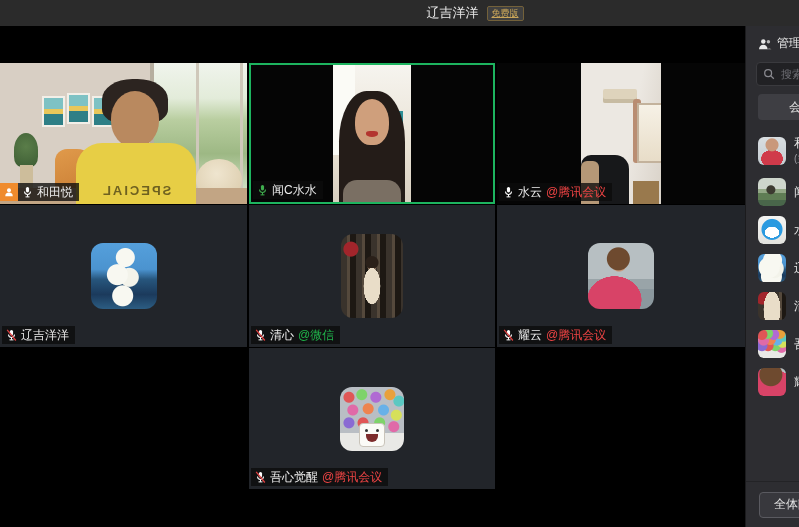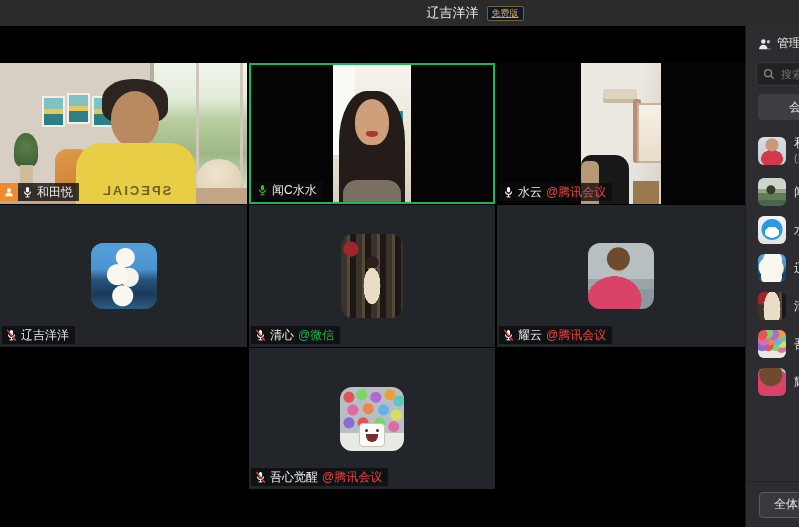--- a/index.html
+++ b/index.html
@@ -4,21 +4,21 @@
 <style>
   html,body{margin:0;padding:0;}
   body{width:799px;height:527px;overflow:hidden;background:#000;
        font-family:"Liberation Sans","DejaVu Sans",sans-serif;}
   .window{position:relative;width:950px;height:527px;background:#000;}
 
   
   .titlebar{position:absolute;top:0;left:0;width:950px;height:26px;background:#2b2b2b;
             display:flex;align-items:center;justify-content:center;gap:8px;}
   .titlebar .title{font-size:13px;color:#e9e9e9;}
-  .badge{font-size:9px;color:#c9a558;border:1px solid #73613a;background:#0f172a;
+  .badge{font-size:9px;color:#c9a558;border:1px solid #73613a;background:#404040;
          border-radius:2px;padding:1px 4px;line-height:11px;text-decoration:underline;}
 
   
   .video-area{position:absolute;left:0;top:26px;width:745px;height:501px;background:#000;}
   .tile{position:absolute;background:#22252a;overflow:hidden;box-sizing:border-box;}
   #t1{left:0;top:37px;width:247px;height:141px;background:#d8cfc4;}
   #t2{left:249px;top:37px;width:246px;height:141px;background:#050505;border:2px solid #1db45f;}
   #t3{left:497px;top:37px;width:248px;height:141px;background:#050505;}
   #t4{left:0;top:179px;width:247px;height:142px;}
   #t5{left:249px;top:179px;width:246px;height:142px;}

